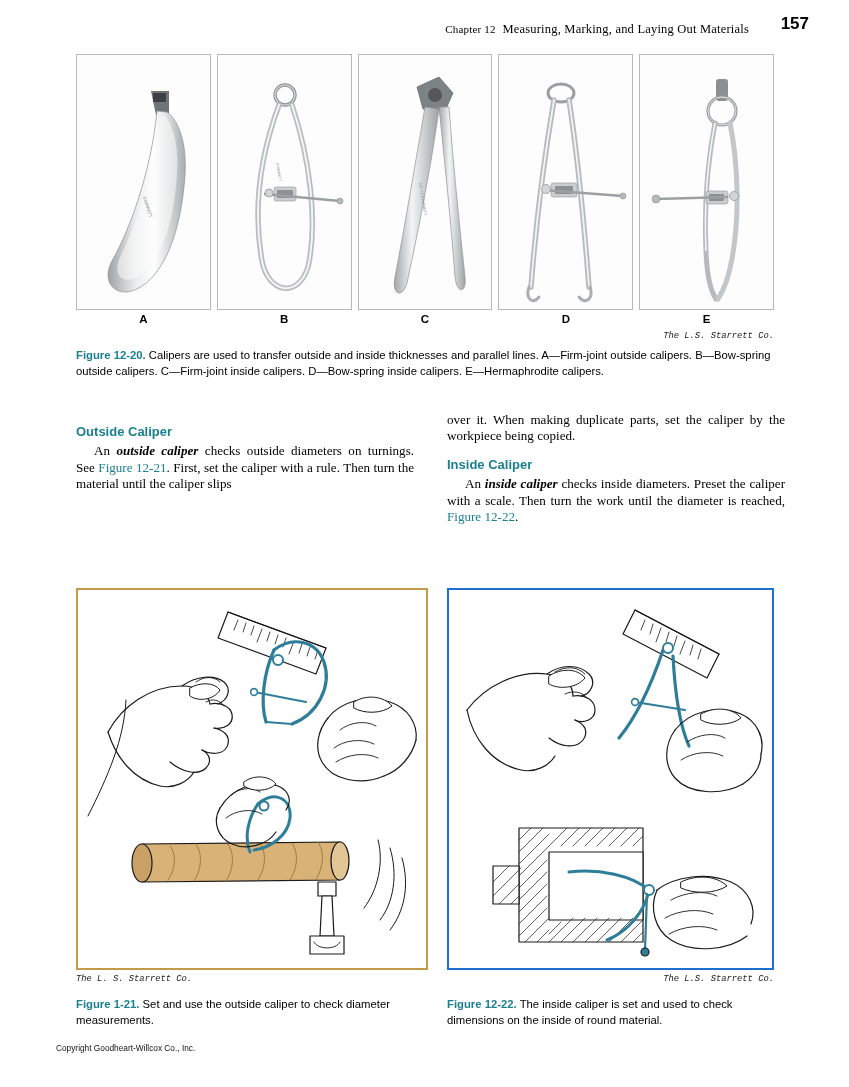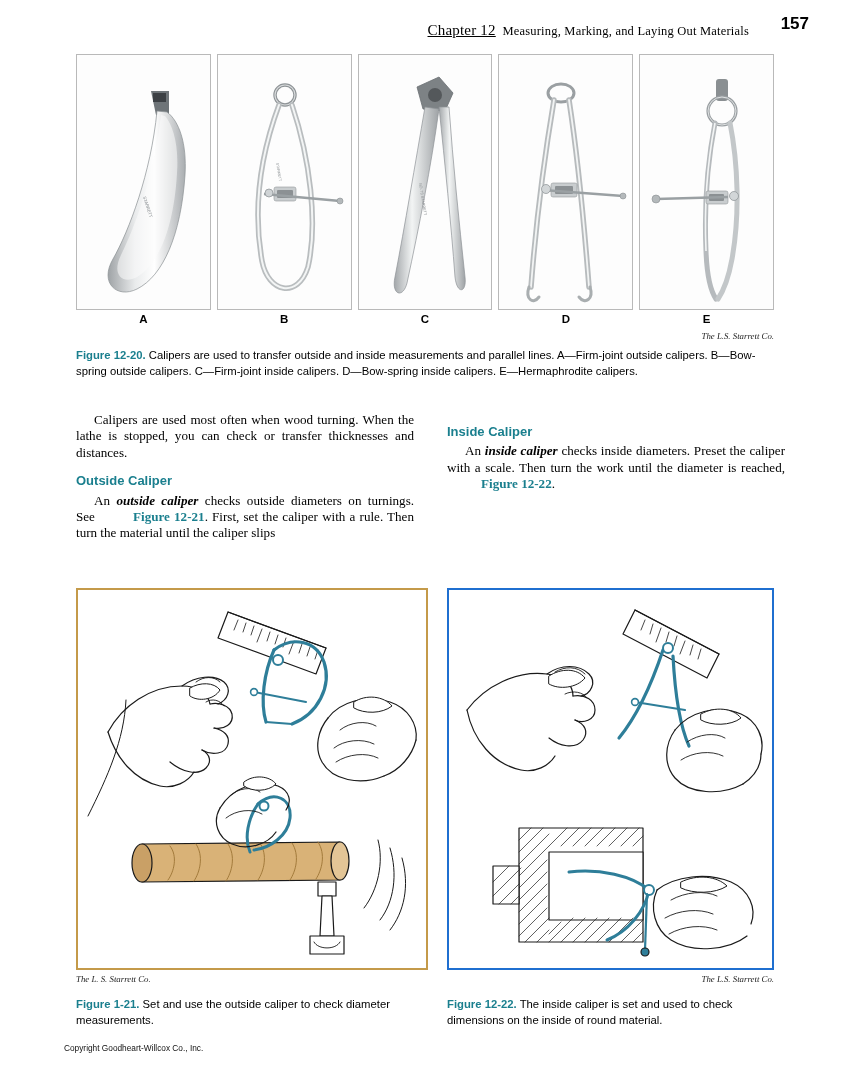--- a/index.html
+++ b/index.html
@@ -30,21 +30,21 @@
   }
   .rh-text {
     position: absolute;
     right: 100px;
     top: 4px;
     font-family: "Liberation Serif", serif;
     font-size: 12.5px;
     color: #000;
     letter-spacing: 0.2px;
   }
-  .rh-chapter { font-size: 15px; text-decoration: underline; }
+  .rh-chapter { font-size: 11px; }
   .page-number {
     position: absolute;
     right: 40px;
     top: -4px;
     font-family: "Liberation Sans", sans-serif;
     font-weight: bold;
     font-size: 17px;
   }
 
   
@@ -78,21 +78,21 @@
   }
   .strip-labels span {
     width: 136px;
     text-align: center;
     font-family: "Liberation Sans", sans-serif;
     font-weight: bold;
     font-size: 11.5px;
   }
 
   .credit {
-    font-family: Liberation Serif, serif;
+    font-family: Liberation Mono, monospace;
     font-style: italic;
     font-size: 8.8px;
     color: #222;
   }
   .credit-strip {
     position: absolute;
     right: 75px;
     top: 331px;
   }
 
@@ -127,21 +127,21 @@
   .indent { text-indent: 18px; }
   .subhead {
     font-family: "Liberation Sans", sans-serif;
     font-weight: bold;
     font-size: 13px;
     color: #1a7f8e;
     margin: 12px 0 3px 0;
     text-align: left;
   }
   .ital-bold { font-style: italic; font-weight: bold; }
-  .teal-bold { color: #1a7f8e; font-weight: bold; margin-left: 34px; }
+  .teal-bold { color: #1a7f8e; font-weight: normal; }
 
   
   .illus {
     position: absolute;
     overflow: hidden;
     background: #fff;
   }
   .illus-left {
     left: 76px;
     top: 588px;
@@ -163,21 +163,21 @@
     position: absolute;
     font-family: "Liberation Sans", sans-serif;
     font-size: 11.3px;
     line-height: 15.5px;
   }
   .cap-2021 { left: 76px; top: 997px; width: 352px; }
   .cap-2022 { left: 447px; top: 997px; width: 327px; }
 
   .copyright {
     position: absolute;
-    left: 64px;
+    left: 56px;
     top: 1043px;
     font-family: "Liberation Sans", sans-serif;
     font-size: 8.3px;
     color: #111;
   }
 </style>
 </head>
 <body>
 
 <div class="page">
@@ -285,30 +285,30 @@
     <span>A</span>
     <span>B</span>
     <span>C</span>
     <span>D</span>
     <span>E</span>
   </div>
 
   <div class="credit credit-strip">The L.S. Starrett Co.</div>
 
   <div class="cap-2020">
-    <span class="fig-label">Figure 12-20.</span><span> Calipers are used to transfer outside and inside measurements and parallel lines. A—Firm-joint outside calipers. B—Bow-spring outside calipers. C—Firm-joint inside calipers. D—Bow-spring inside calipers. E—Hermaphrodite calipers.</span>
+    <span class="fig-label">Figure 12-20.</span><span> Calipers are used to transfer outside and inside thicknesses and parallel lines. A—Firm-joint outside calipers. B—Bow-spring outside calipers. C—Firm-joint inside calipers. D—Bow-spring inside calipers. E—Hermaphrodite calipers.</span>
   </div>
 
   <div class="col left">
-    <p class="indent">Calipers are used most often when wood turning. When the lathe is stopped, you can check or transfer thicknesses and distances.</p>
     <div class="subhead">Outside Caliper</div>
     <p class="indent"><span>An </span><span class="ital-bold">outside caliper</span><span> checks outside diameters on turnings. See </span><span class="teal-bold">Figure 12-21</span><span>. First, set the caliper with a rule. Then turn the material until the caliper slips</span></p>
   </div>
 
   <div class="col right">
+    <p>over it. When making duplicate parts, set the caliper by the workpiece being copied.</p>
     <div class="subhead">Inside Caliper</div>
     <p class="indent"><span>An </span><span class="ital-bold">inside caliper</span><span> checks inside diameters. Preset the caliper with a scale. Then turn the work until the diameter is reached, </span><span class="teal-bold">Figure 12-22</span><span>.</span></p>
   </div>
 
   <div class="illus illus-left">
     <svg width="348" height="378" viewBox="0 0 348 378">
       <rect width="348" height="378" fill="#ffffff"></rect>
 
       <g stroke="#1a1a1a" fill="none" stroke-width="1.2" stroke-linejoin="round" stroke-linecap="round">
 

